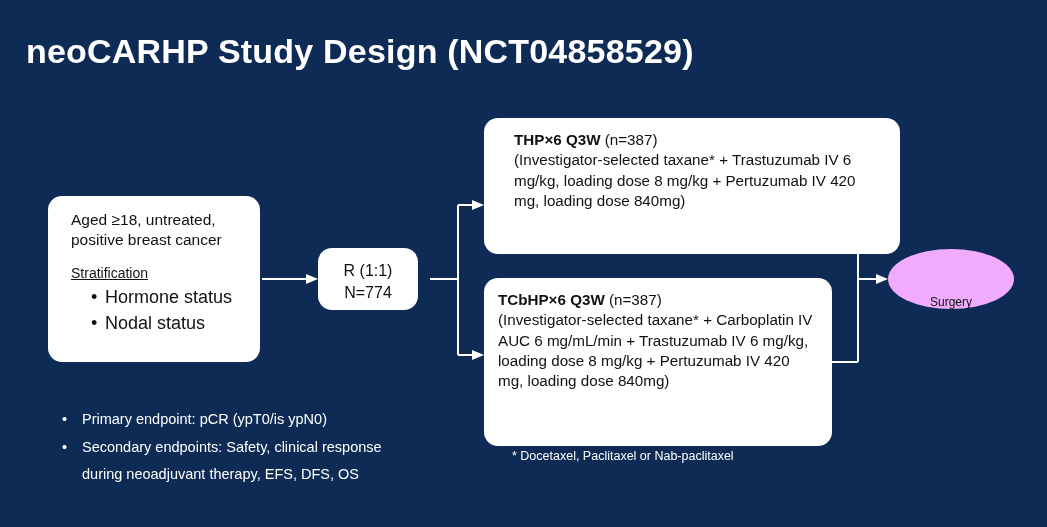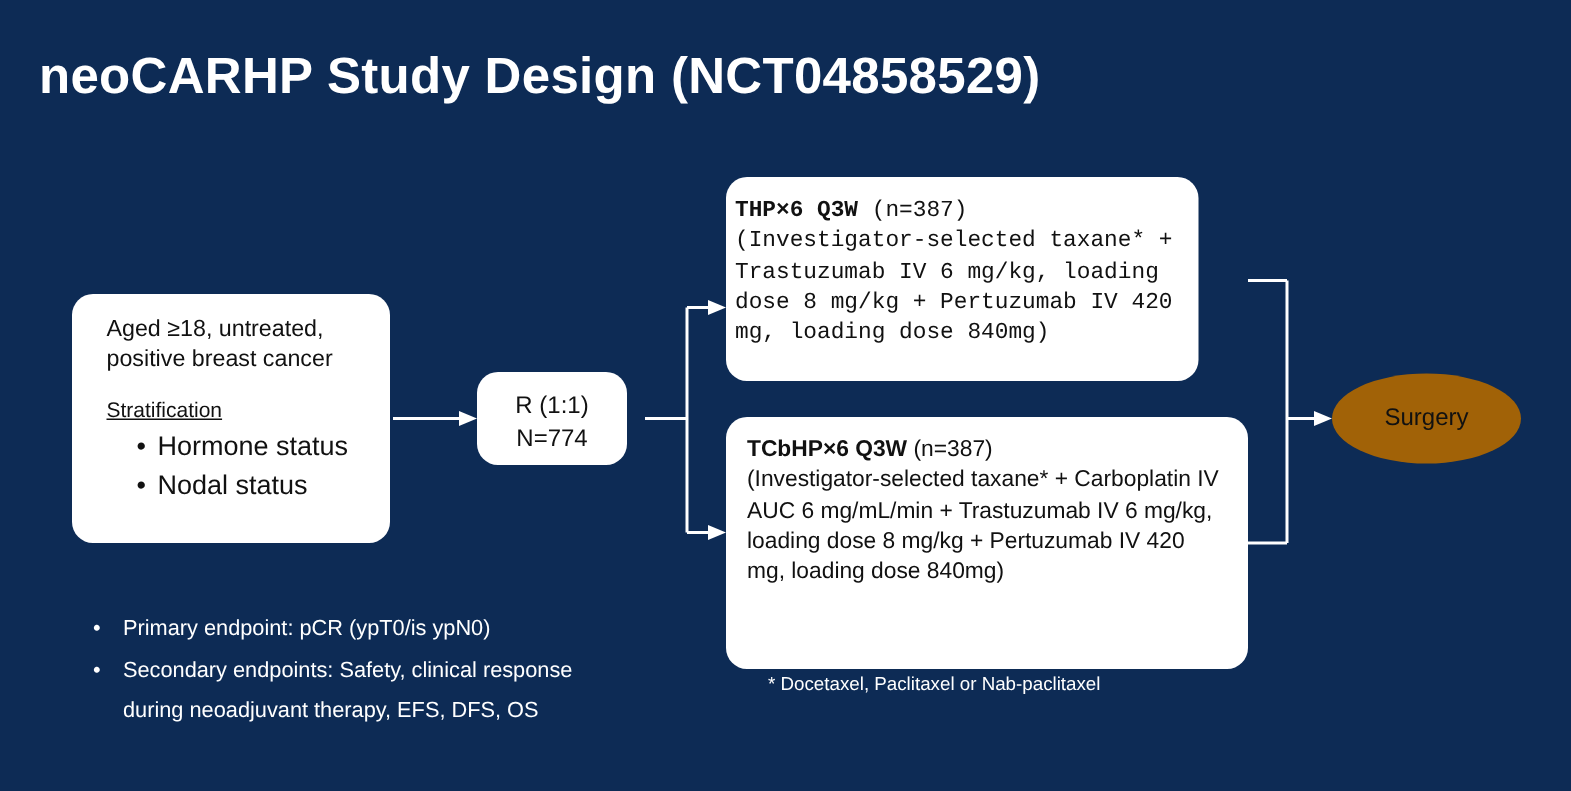--- a/index.html
+++ b/index.html
@@ -76,52 +76,51 @@
     height: 62px;
     padding: 12px 0 0 0;
     text-align: center;
     font-size: 16px;
     line-height: 1.36;
   }
 
   #arm-a {
     left: 484px;
     top: 118px;
-    width: 315px;
+    width: 416px;
     height: 136px;
-    padding: 12px 6px;
+    padding: 12px 30px;
     font-size: 15.2px;
     line-height: 1.34;
-    font-family: Liberation Mono, monospace;
   }
   #arm-b {
     left: 484px;
     top: 278px;
     width: 348px;
     height: 168px;
     padding: 12px 14px;
     font-size: 15.2px;
     line-height: 1.34;
   }
   .arm-title {
     font-weight: bold;
   }
 
   #surgery {
     position: absolute;
     left: 888px;
     top: 249px;
     width: 126px;
     height: 60px;
-    background: #a16207;
+    background: #f0abfc;
     border-radius: 50%;
     color: #111111;
-    font-size: 16px;
+    font-size: 12px;
     display: flex;
-    align-items: center;
+    align-items: flex-end;
     justify-content: center;
   }
 
   
   #footnote {
     position: absolute;
     left: 492px;
     top: 449px;
     font-size: 12.5px;
     color: #ffffff;

